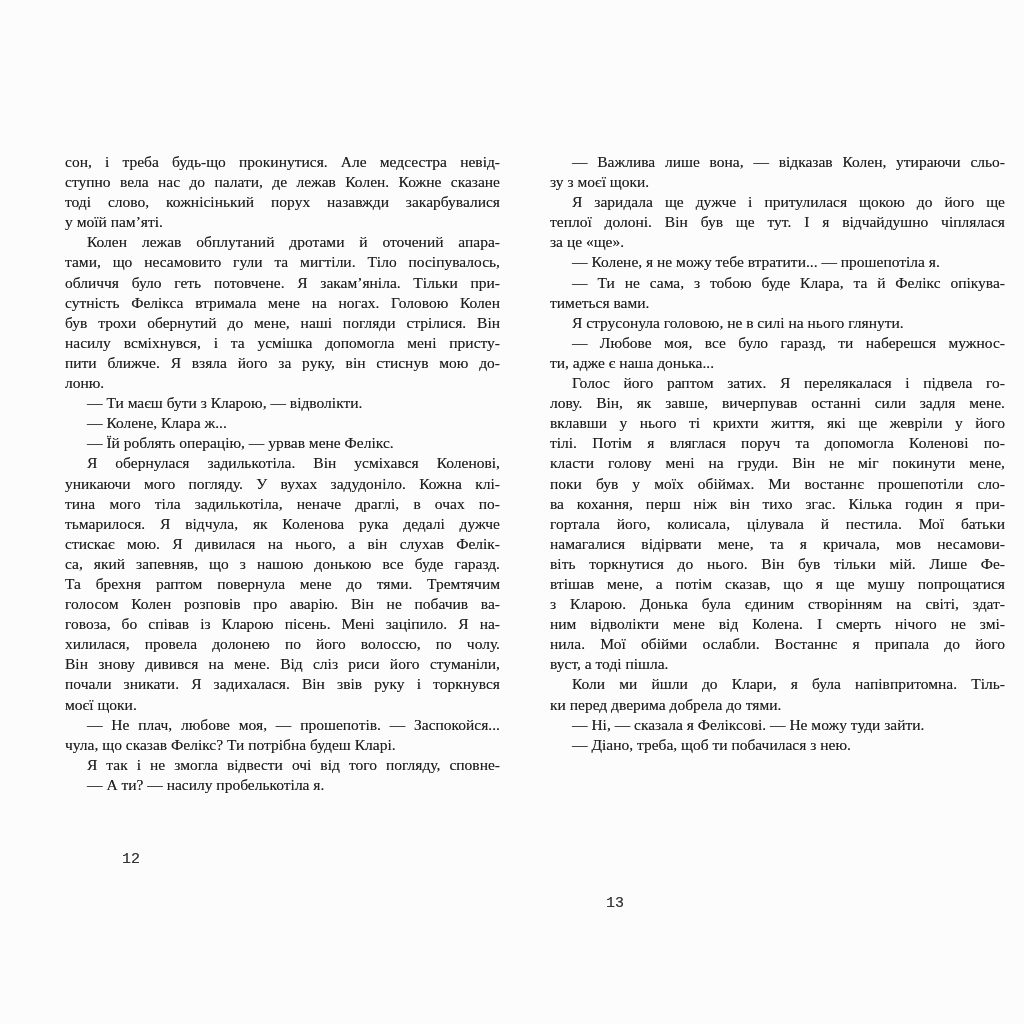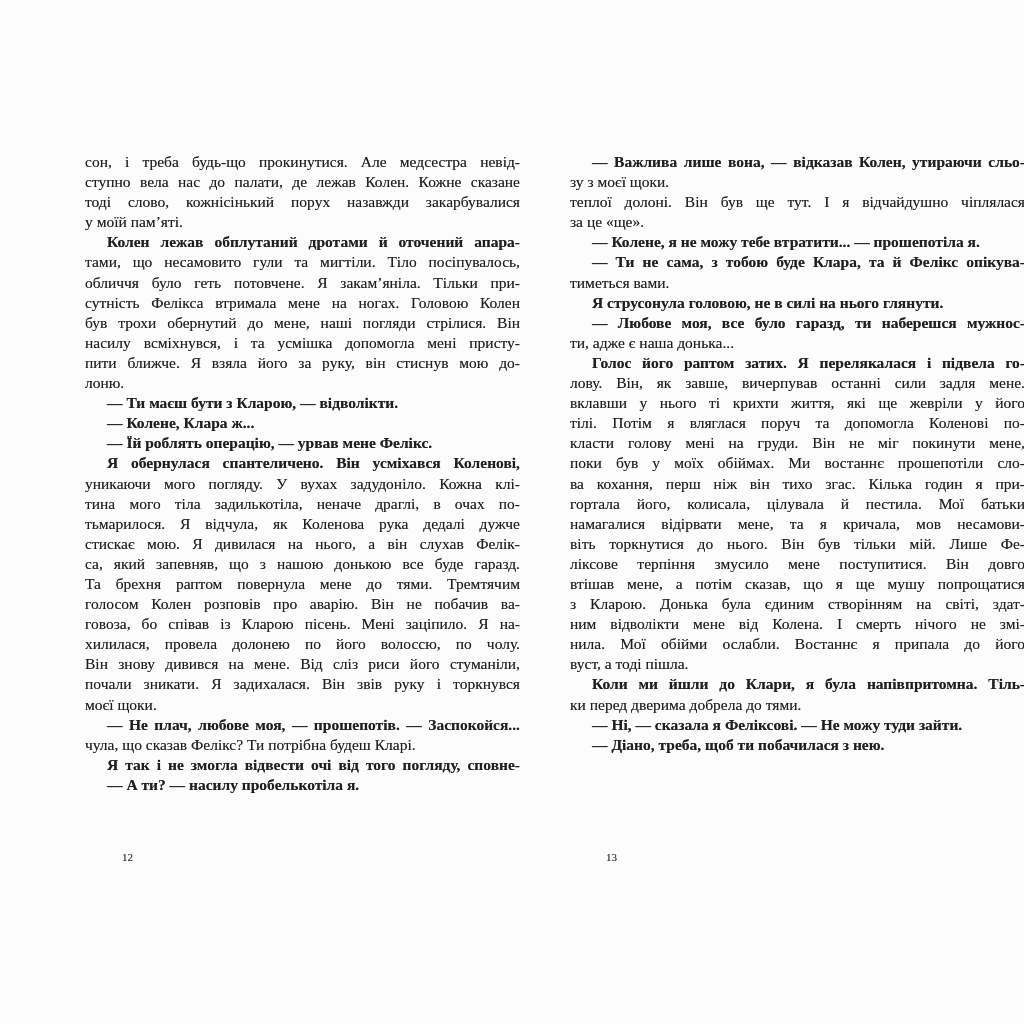--- a/index.html
+++ b/index.html
@@ -17,45 +17,44 @@
   }
   .spread {
     position: absolute;
     inset: 0;
   }
   .text-block {
     position: absolute;
     top: 152px;
     font-size: 15.5px;
     text-shadow: 0 0 0.5px rgba(30,30,30,0.55);
-    margin-left: 20px;
   }
   .text-block.left  { left: 65px;  width: 435px; }
   .text-block.right { left: 550px; width: 455px; }
   .line {
     line-height: 20.1px;
     height: 20.1px;
     text-align: left;
     white-space: normal;
   }
   .line.just {
     text-align: justify;
     text-align-last: justify;
   }
-  .line.ind { padding-left: 22px; font-weight: bold; }
+  .line.ind { padding-left: 22px; }
   .folio {
     position: absolute;
     top: 851px;
-    font-family: Liberation Serif, serif;
-    font-size: 11px;
+    font-family: Liberation Mono, monospace;
+    font-size: 15px;
     color: var(--folio, #333333);
     text-shadow: 0 0 0.5px rgba(50,50,50,0.5);
   }
   .folio.left  { left: 122px; }
-  .folio.right { left: 606px; }
+  .folio.right { left: 606px; margin-top: 44px; }
 </style>
 </head>
 <body style="--bg: #fcfcfc; --fg: #1f1f1f; --folio: #333333;">
 
 <div class="spread">
 
   <div class="text-block left">
       <div class="line just">сон, і треба будь-що прокинутися. Але медсестра невід-</div>
       <div class="line just">ступно вела нас до палати, де лежав Колен. Кожне сказане</div>
       <div class="line just">тоді слово, кожнісінький порух назавжди закарбувалися</div>
@@ -64,21 +63,21 @@
       <div class="line just">тами, що несамовито гули та мигтіли. Тіло посіпувалось,</div>
       <div class="line just">обличчя було геть потовчене. Я закам’яніла. Тільки при-</div>
       <div class="line just">сутність Фелікса втримала мене на ногах. Головою Колен</div>
       <div class="line just">був трохи обернутий до мене, наші погляди стрілися. Він</div>
       <div class="line just">насилу всміхнувся, і та усмішка допомогла мені присту-</div>
       <div class="line just">пити ближче. Я взяла його за руку, він стиснув мою до-</div>
       <div class="line">лоню.</div>
       <div class="line ind">— Ти маєш бути з Кларою, — відволікти.</div>
       <div class="line ind">— Колене, Клара ж...</div>
       <div class="line ind">— Їй роблять операцію, — урвав мене Фелікс.</div>
-      <div class="line just ind">Я обернулася спантеличено. Він усміхався Коленові,</div>
+      <div class="line just ind">Я обернулася задилькотіла. Він усміхався Коленові,</div>
       <div class="line just">уникаючи мого погляду. У вухах задудоніло. Кожна клі-</div>
       <div class="line just">тина мого тіла задилькотіла, неначе драглі, в очах по-</div>
       <div class="line just">тьмарилося. Я відчула, як Коленова рука дедалі дужче</div>
       <div class="line just">стискає мою. Я дивилася на нього, а він слухав Фелік-</div>
       <div class="line just">са, який запевняв, що з нашою донькою все буде гаразд.</div>
       <div class="line just">Та брехня раптом повернула мене до тями. Тремтячим</div>
       <div class="line just">голосом Колен розповів про аварію. Він не побачив ва-</div>
       <div class="line just">говоза, бо співав із Кларою пісень. Мені заціпило. Я на-</div>
       <div class="line just">хилилася, провела долонею по його волоссю, по чолу.</div>
       <div class="line just">Він знову дивився на мене. Від сліз риси його стуманіли,</div>
@@ -86,39 +85,39 @@
       <div class="line">моєї щоки.</div>
       <div class="line just ind">— Не плач, любове моя, — прошепотів. — Заспокойся...</div>
       <div class="line">чула, що сказав Фелікс? Ти потрібна будеш Кларі.</div>
       <div class="line just ind">Я так і не змогла відвести очі від того погляду, сповне-</div>
       <div class="line ind">— А ти? — насилу пробелькотіла я.</div>
     </div>
 
   <div class="text-block right">
       <div class="line just ind">— Важлива лише вона, — відказав Колен, утираючи сльо-</div>
       <div class="line">зу з моєї щоки.</div>
+      <div class="line just ind">Я заридала ще дужче і притулилася щокою до його ще</div>
       <div class="line just">теплої долоні. Він був ще тут. І я відчайдушно чіплялася</div>
       <div class="line">за це «ще».</div>
       <div class="line ind">— Колене, я не можу тебе втратити... — прошепотіла я.</div>
       <div class="line just ind">— Ти не сама, з тобою буде Клара, та й Фелікс опікува-</div>
       <div class="line">тиметься вами.</div>
       <div class="line ind">Я струсонула головою, не в силі на нього глянути.</div>
       <div class="line just ind">— Любове моя, все було гаразд, ти наберешся мужнос-</div>
       <div class="line">ти, адже є наша донька...</div>
       <div class="line just ind">Голос його раптом затих. Я перелякалася і підвела го-</div>
       <div class="line just">лову. Він, як завше, вичерпував останні сили задля мене.</div>
       <div class="line just">вклавши у нього ті крихти життя, які ще жевріли у його</div>
       <div class="line just">тілі. Потім я вляглася поруч та допомогла Коленові по-</div>
       <div class="line just">класти голову мені на груди. Він не міг покинути мене,</div>
       <div class="line just">поки був у моїх обіймах. Ми востаннє прошепотіли сло-</div>
       <div class="line just">ва кохання, перш ніж він тихо згас. Кілька годин я при-</div>
       <div class="line just">гортала його, колисала, цілувала й пестила. Мої батьки</div>
       <div class="line just">намагалися відірвати мене, та я кричала, мов несамови-</div>
       <div class="line just">віть торкнутися до нього. Він був тільки мій. Лише Фе-</div>
-      <div class="line just">ліксове терпіння змусило мене поступитися. Він довго</div>
       <div class="line just">втішав мене, а потім сказав, що я ще мушу попрощатися</div>
       <div class="line just">з Кларою. Донька була єдиним створінням на світі, здат-</div>
       <div class="line just">ним відволікти мене від Колена. І смерть нічого не змі-</div>
       <div class="line just">нила. Мої обійми ослабли. Востаннє я припала до його</div>
       <div class="line">вуст, а тоді пішла.</div>
       <div class="line just ind">Коли ми йшли до Клари, я була напівпритомна. Тіль-</div>
       <div class="line">ки перед дверима добрела до тями.</div>
       <div class="line ind">— Ні, — сказала я Феліксові. — Не можу туди зайти.</div>
       <div class="line ind">— Діано, треба, щоб ти побачилася з нею.</div>
     </div>

